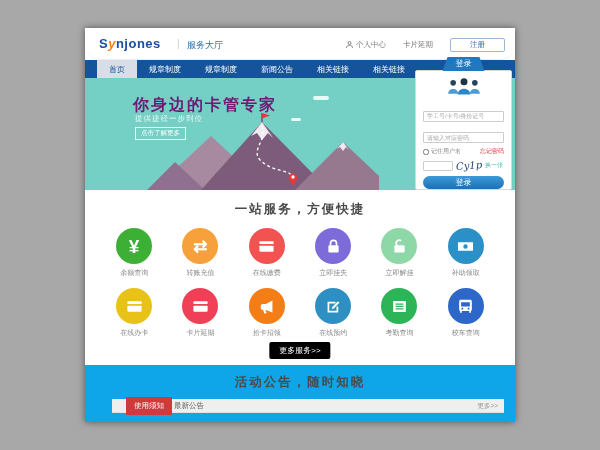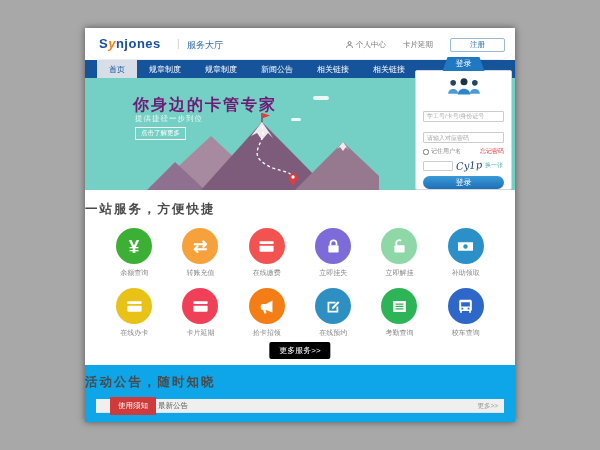--- a/index.html
+++ b/index.html
@@ -47,33 +47,33 @@
   .forgot { color:#e03a3a; margin-left:auto; text-decoration:none; }
   .cap-row { display:flex; align-items:center; gap:3px; margin-bottom:5px; }
   .cap-row input { width:30px !important; height:10px !important; margin:0 !important; }
   .cap-img { font-family:"DejaVu Serif", serif; font-style:italic; font-size:10px; color:#1d3f73; transform:rotate(-4deg); cursor:pointer; }
   .cap-refresh { font-size:6px; color:#4fb8ab; text-decoration:none; }
   .login-btn { display:block; width:100%; height:13px; border:none; border-radius:7px; color:#fff; font-size:8px;
                background:linear-gradient(#3c9ad8,#1c6fb5); cursor:pointer; }
 
   
   .svc-sec { position:relative; background:#fff; padding-top:11px; height:175px; }
-  .sec-title { text-align:left; font-size:12.5px; font-weight:bold; color:#4a4a4a; letter-spacing:2px; }
+  .sec-title { text-align:center; font-size:12.5px; font-weight:bold; color:#4a4a4a; letter-spacing:2px; }
   .svc-grid { display:grid; grid-template-columns:repeat(6,1fr); padding:10px 16px 0; row-gap:10px; }
   .svc { text-align:center; cursor:pointer; }
   .svc-circle { width:36px; height:36px; border-radius:50%; margin:0 auto; display:flex; align-items:center; justify-content:center; }
   .svc-circle svg { width:19px; height:19px; display:block; }
   .glyph { color:#fff; font-weight:bold; line-height:1; }
   .svc-label { font-size:7px; color:#888; margin-top:4px; }
   .more-btn { position:absolute; left:50%; transform:translateX(-50%); bottom:6px; background:#f0661d; color:#fff;
               border:none; border-radius:2px; font-size:8px; padding:3px 10px; cursor:pointer; }
 
   
   .ann-sec { position:relative; background:#0ea5e9; padding-top:9px; height:57px; }
-  .ann-panels { display:flex; gap:2px; padding:8px 11px 0; }
+  .ann-panels { display:flex; gap:2px; padding:8px 11px 0;margin-left:16px; }
   .ann-bar { position:relative; flex:1; height:14px; background:#efefef; border-bottom:1px solid #e2e2e2; }
   .ribbon { position:absolute; left:14px; top:-2px; height:18px; line-height:18px; padding:0 8px; color:#fff; font-size:7.5px; cursor:pointer; }
   .ribbon.red { background:#cf3a3a; }
   .ribbon.green { background:#2ea44f; }
   .ribbon:after { content:""; position:absolute; right:-4px; top:0; border:4px solid transparent; }
   .ribbon.red:after { border-left-color:#8f1f1f; border-top-color:#8f1f1f; border-top-width:9px; border-bottom-width:9px; display:none; }
   .ann-tab2 { position:absolute; left:62px; top:0; font-size:7.5px; color:#666; line-height:14px; text-decoration:none; cursor:pointer; }
   .ann-more { position:absolute; right:6px; top:0; font-size:6.5px; color:#999; line-height:14px; text-decoration:none; }
 </style>
 </head>

